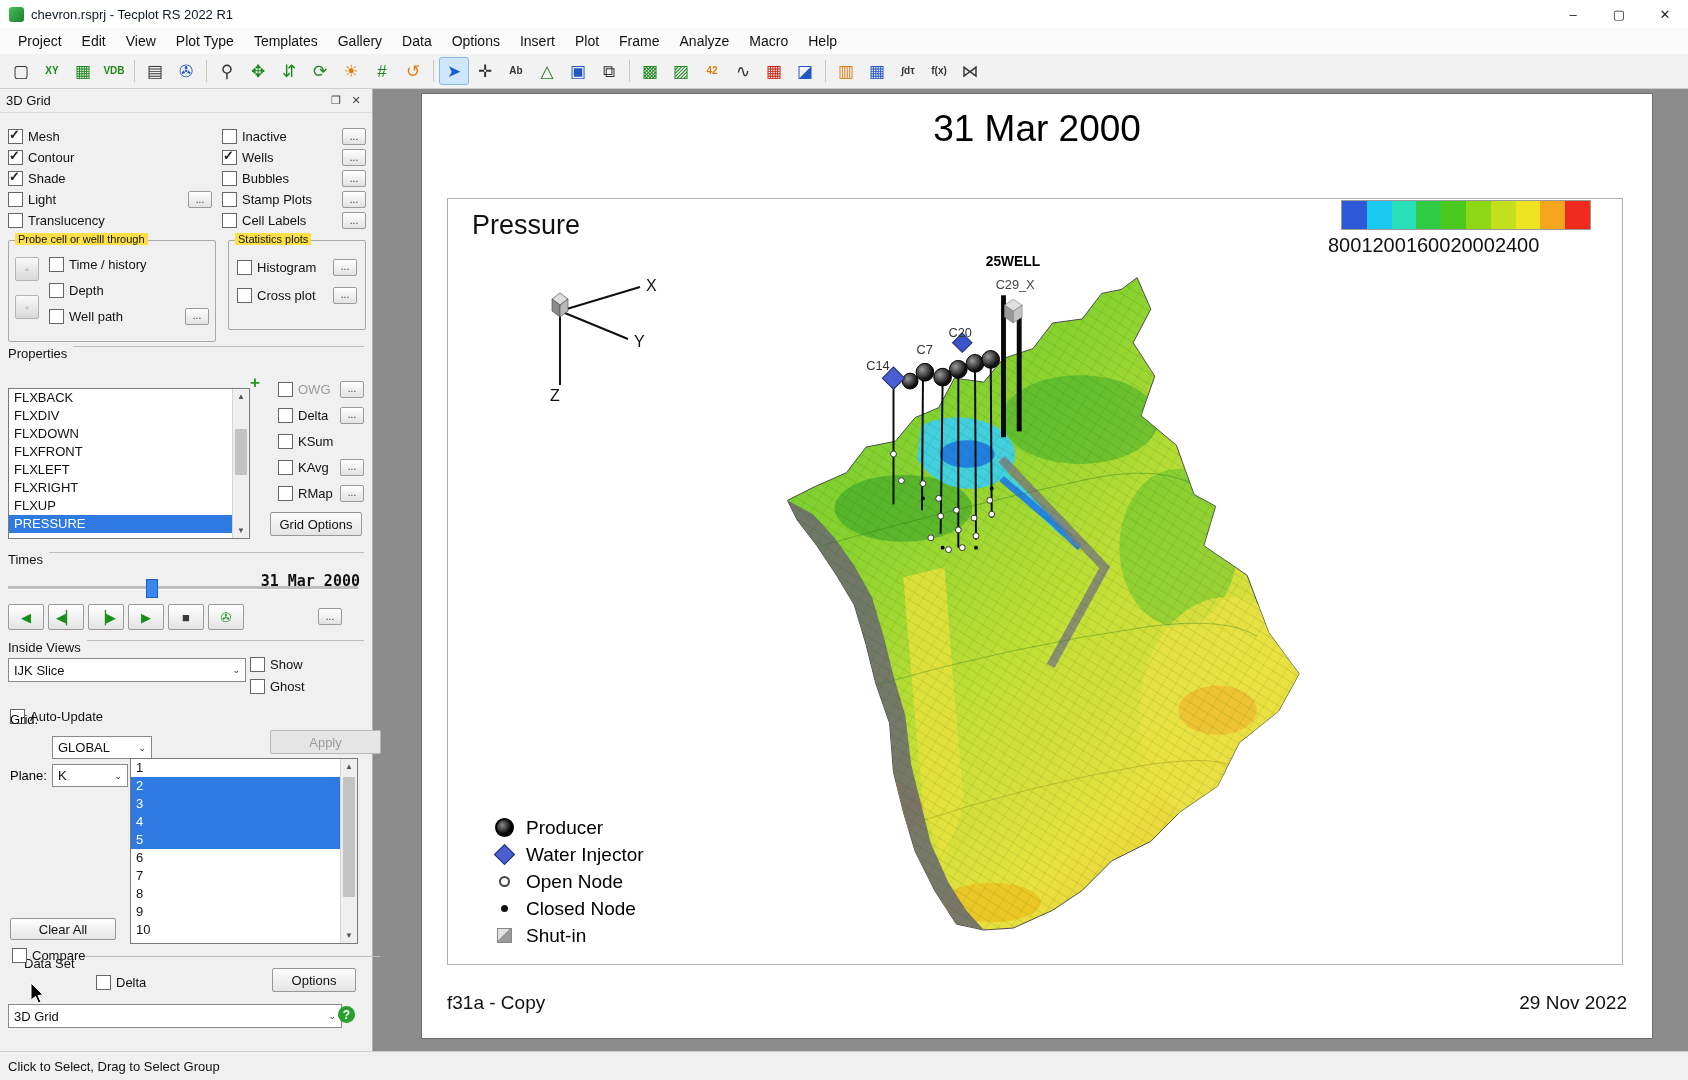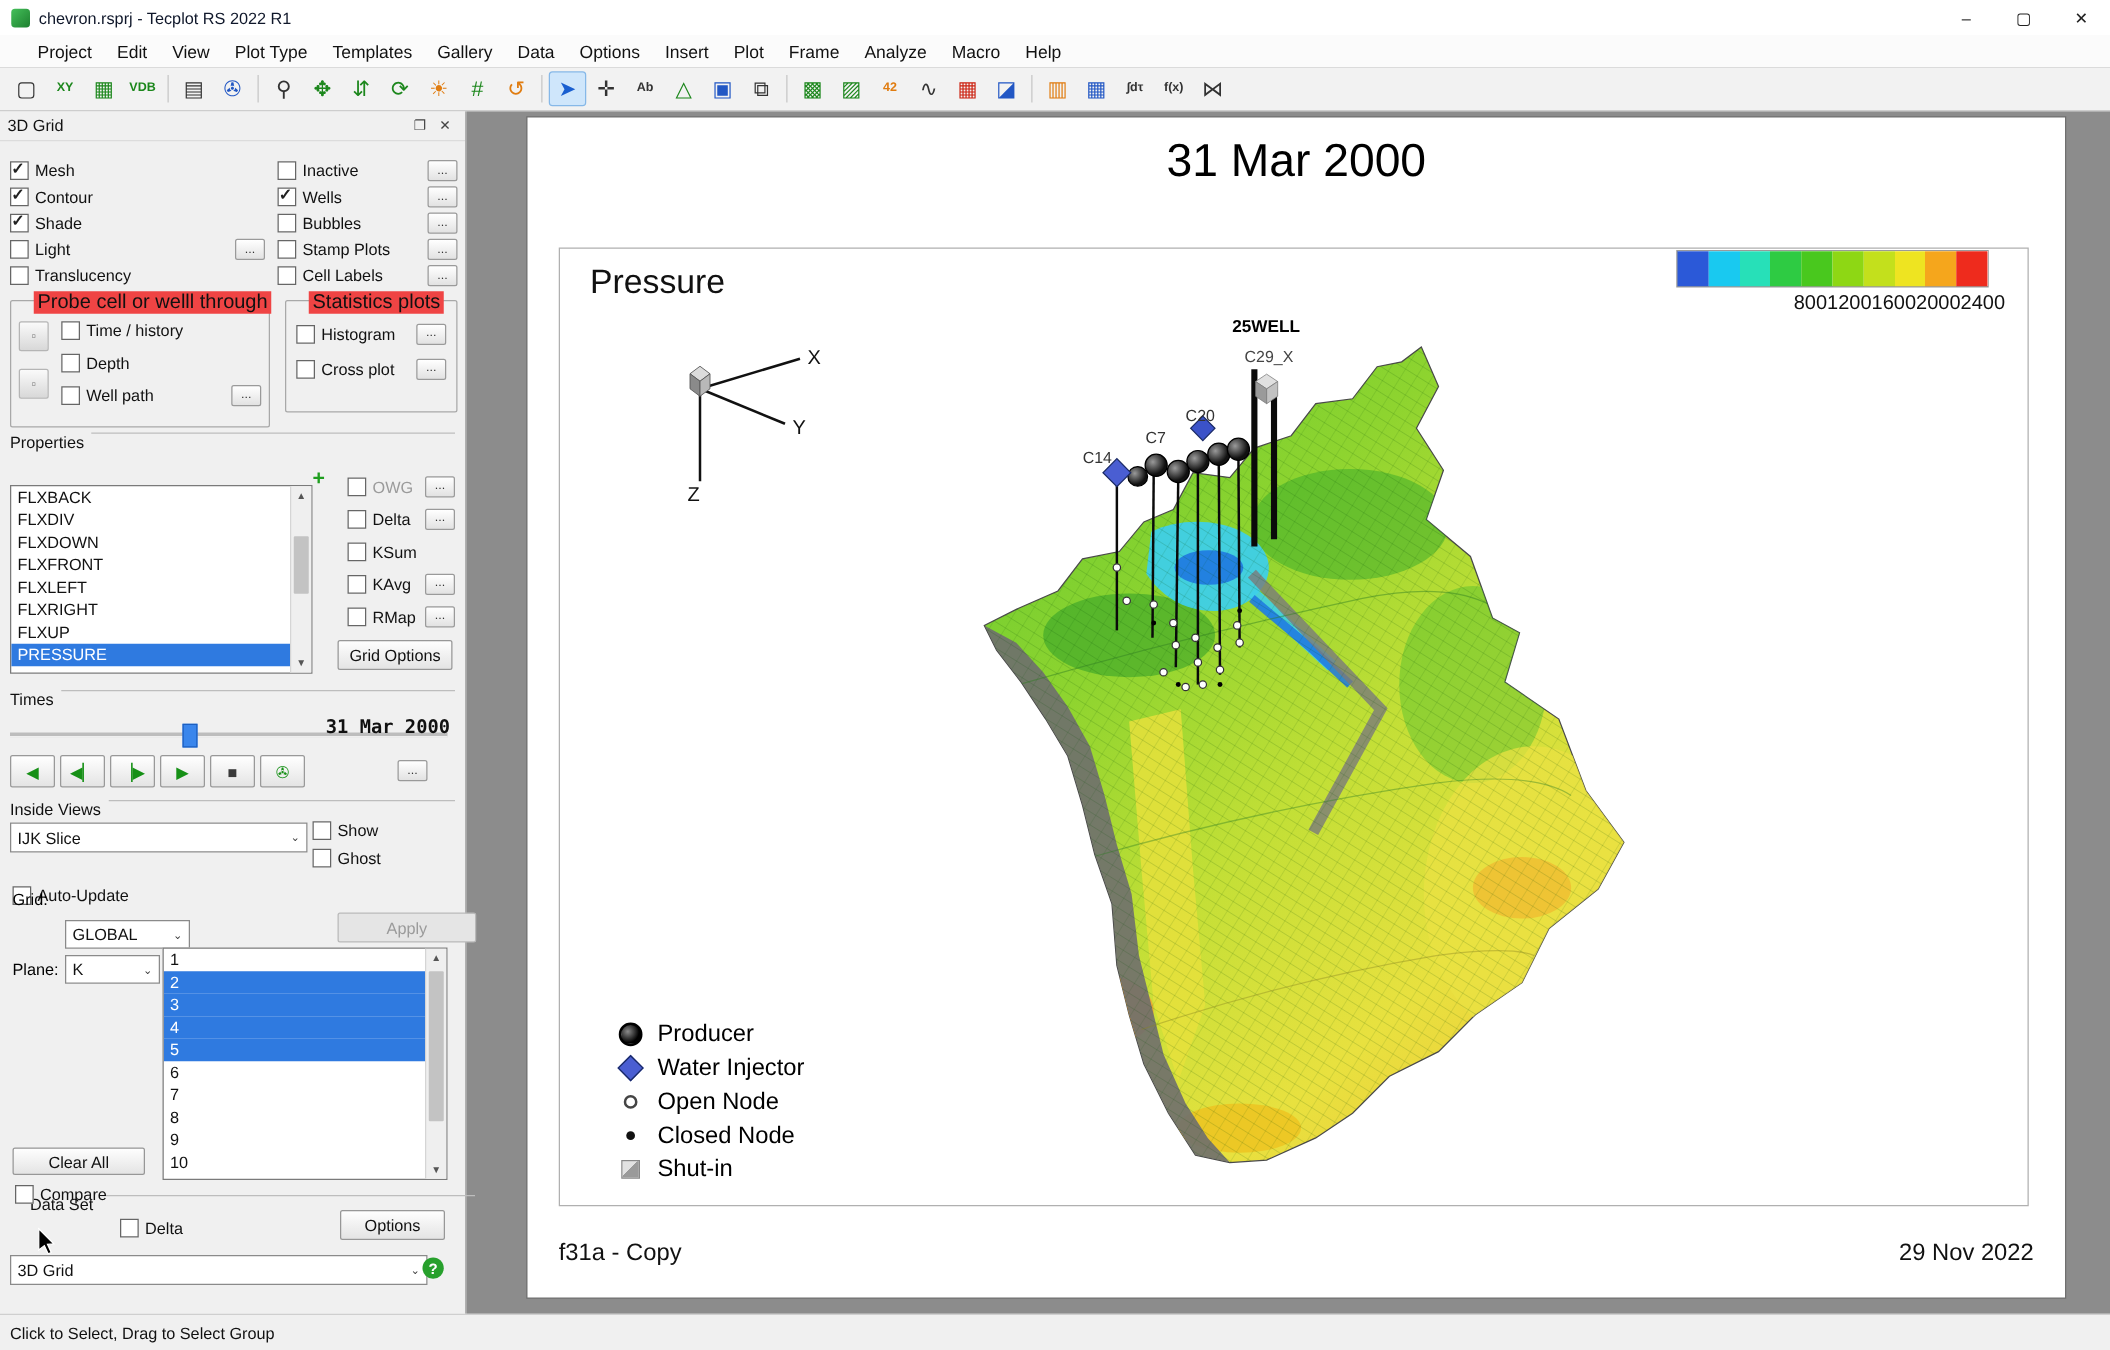--- a/index.html
+++ b/index.html
@@ -5,21 +5,21 @@
   html,body{margin:0;padding:0}
   body{width:1688px;height:1080px;position:relative;overflow:hidden;background:#8c8c8c;
        font-family:"Liberation Sans",sans-serif;-webkit-font-smoothing:antialiased}
   
   .titlebar{position:absolute;left:0;top:0;right:0;height:28px;background:#fff;display:flex;align-items:center;border-bottom:1px solid #e4e4e4;z-index:20}
   .app-icon{width:15px;height:15px;margin:0 7px 0 9px;background:linear-gradient(135deg,#45c05a,#1d7f2f);border-radius:3px;flex:none}
   .title-text{font-size:13px;color:#0f172a}
   .win-btns{margin-left:auto;display:flex;height:100%}
   .win-btn{width:46px;border:none;background:none;font-size:13px;color:#222;display:flex;align-items:center;justify-content:center}
   
-  .menubar{position:absolute;left:0;top:28px;right:0;height:26px;background:#fbfbfb;display:flex;align-items:center;padding-left:20px;z-index:20}
+  .menubar{position:absolute;left:0;top:28px;right:0;height:26px;background:#fbfbfb;display:flex;align-items:center;padding-left:8px;z-index:20}
   .menu-item{border:none;background:none;font-size:14px;color:#111;padding:3px 10px}
   
   .toolbar{position:absolute;left:0;top:54px;right:0;height:34px;background:#f2f2f2;border-bottom:1px solid #cdcdcd;display:flex;align-items:center;padding-left:6px;gap:1px;z-index:20}
   .tbtn{width:30px;height:28px;border:1px solid transparent;background:none;border-radius:3px;display:flex;align-items:center;justify-content:center;padding:0;flex:none}
   .tglyph{font-size:17px;line-height:1}
   .tbtn[data-small="true"] .tglyph{font-size:10px;font-weight:700}
   .tbtn[data-kind="sep"]{width:9px;pointer-events:none}
   .tbtn[data-kind="sep"]::after{content:"";width:1px;height:22px;background:#c6c6c6}
   .tbtn[data-kind="green"] .tglyph{color:#1c871c}
   .tbtn[data-kind="blue"] .tglyph{color:#2257c4}
@@ -37,21 +37,21 @@
   .sec{display:flex;gap:6px;font-size:13px;color:#111}
   .sec::after{content:"";flex:1;height:1px;background:#bdbdbd}
   .crow{display:flex;align-items:center;height:21px;color:#111}
   .crow[data-disabled="true"]{color:#9b9b9b}
   .cb{display:flex;align-items:center;gap:5px;font-size:13px;color:inherit}
   .box{width:13px;height:13px;background:#fff;border:1px solid #666;position:relative;flex:none}
   .crow[data-checked="true"] .box::after{content:"✓";position:absolute;left:0;top:-3px;font-size:13px;font-weight:700;color:#222}
   .more-btn{margin-left:auto;width:24px;height:17px;font-size:10px;line-height:8px;border:1px solid #9a9a9a;background:linear-gradient(#fff,#e2e2e2);border-radius:2px;color:#333;visibility:hidden;padding:0}
   .crow[data-more="true"] .more-btn{visibility:visible}
   .group{position:absolute;border:1px solid #a8a8a8;border-radius:2px}
-  .group-legend{position:absolute;top:-8px;left:18px;background:#ef4444;padding:0 3px;font-size:16px;color:#111;white-space:nowrap}
+  .group-legend{position:absolute;top:-8px;left:6px;background:#fde047;padding:0 3px;font-size:11px;color:#111;white-space:nowrap}
   .probe-icon{position:absolute;width:22px;height:22px;border:1px solid #b5b5b5;background:linear-gradient(#fafafa,#d8d8d8);border-radius:2px;font-size:10px;color:#777;display:flex;align-items:center;justify-content:center}
   .listbox{position:absolute;background:#fff;border:1px solid #7a7a7a}
   .list-items{position:absolute;left:0;top:0;right:17px;bottom:0;overflow:hidden}
   .litem{height:18px;line-height:18px;font-size:13px;padding:0 5px;color:#111;white-space:nowrap}
   .litem[data-selected="true"]{background:#2f7ae0;color:#fff}
   .vsb{position:absolute;top:0;right:0;bottom:0;width:16px;background:#efefef;border-left:1px solid #d5d5d5}
   .vsb .arr{height:15px;display:flex;align-items:center;justify-content:center;font-size:8px;color:#555}
   .vsb .arr.down{position:absolute;bottom:0;left:0;right:0}
   .vsb .thumb{position:absolute;left:2px;right:2px;background:#c3c3c3;border-radius:1px}
   .btn{border:1px solid #979797;background:linear-gradient(#fefefe,#e4e4e4);font-size:13px;color:#111;border-radius:2px}
@@ -67,21 +67,21 @@
   .time-btn[data-name="stop-button"]{color:#3a3a3a}
   .help{position:absolute;width:17px;height:17px;border-radius:50%;background:#27a02c;color:#fff;font-size:12px;font-weight:700;display:flex;align-items:center;justify-content:center;border:none;padding:0}
   
   .canvas{position:absolute;left:372px;top:88px;right:0;bottom:28px;background:#8c8c8c}
   .frame{position:absolute;left:50px;top:6px;width:1230px;height:944px;background:#fff;box-shadow:0 0 0 1px #6f6f6f}
   .plot-title{position:absolute;top:14px;left:0;right:0;text-align:center;font-size:37px;color:#000}
   .inner-rect{position:absolute;left:25px;top:104px;width:1174px;height:765px;border:1px solid #b0b0b0}
   .var-label{position:absolute;left:50px;top:116px;font-size:27px;color:#111}
   .colorbar{position:absolute;left:920px;top:107px;width:248px;height:28px;display:flex;box-shadow:0 0 0 1px #9a9a9a}
   .cb-seg{flex:1;height:100%}
-  .cb-ticks{position:absolute;left:906px;top:140px;width:276px;display:flex;justify-content:flex-end;font-size:16px;color:#111}
+  .cb-ticks{position:absolute;left:906px;top:140px;width:276px;display:flex;justify-content:flex-start;font-size:20px;color:#111}
   .triad{position:absolute;left:100px;top:165px}
   .terrain{position:absolute;left:334px;top:158px}
   .legend{position:absolute;left:60px;top:720px}
   .leg-row{display:flex;align-items:center;height:27px}
   .leg-sym{width:44px;display:flex;justify-content:center;align-items:center}
   .leg-label{font-size:19px;color:#000}
   .sym{display:block}
   .sym[data-sym="producer"]{width:15px;height:15px;border-radius:50%;background:radial-gradient(circle at 35% 35%,#8a8a8a,#000 65%);border:2px solid #000}
   .sym[data-sym="water-injector"]{width:13px;height:13px;background:#4a5ed2;border:1px solid #1a2a66;transform:rotate(45deg)}
   .sym[data-sym="open-node"]{width:7px;height:7px;border:2px solid #444;border-radius:50%;background:#fff}

